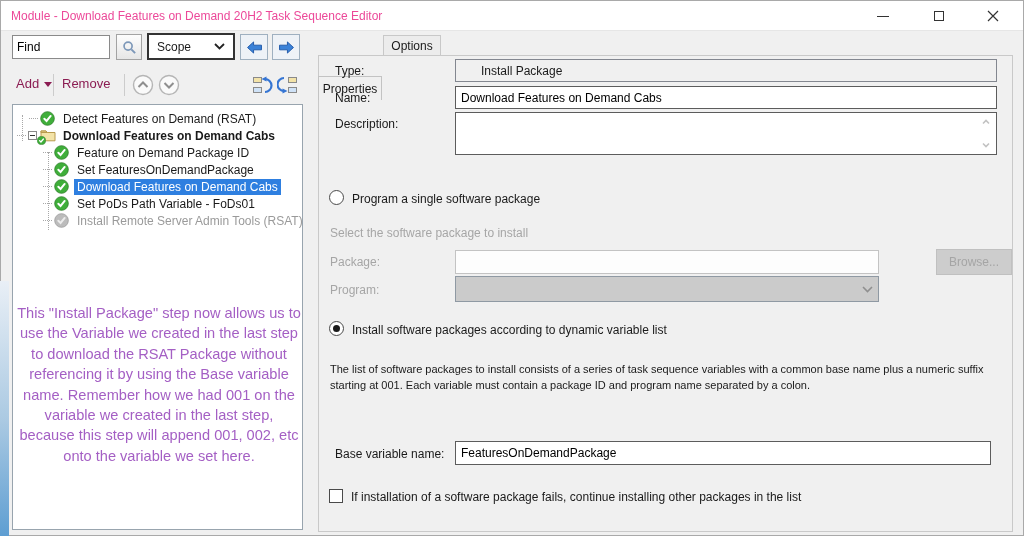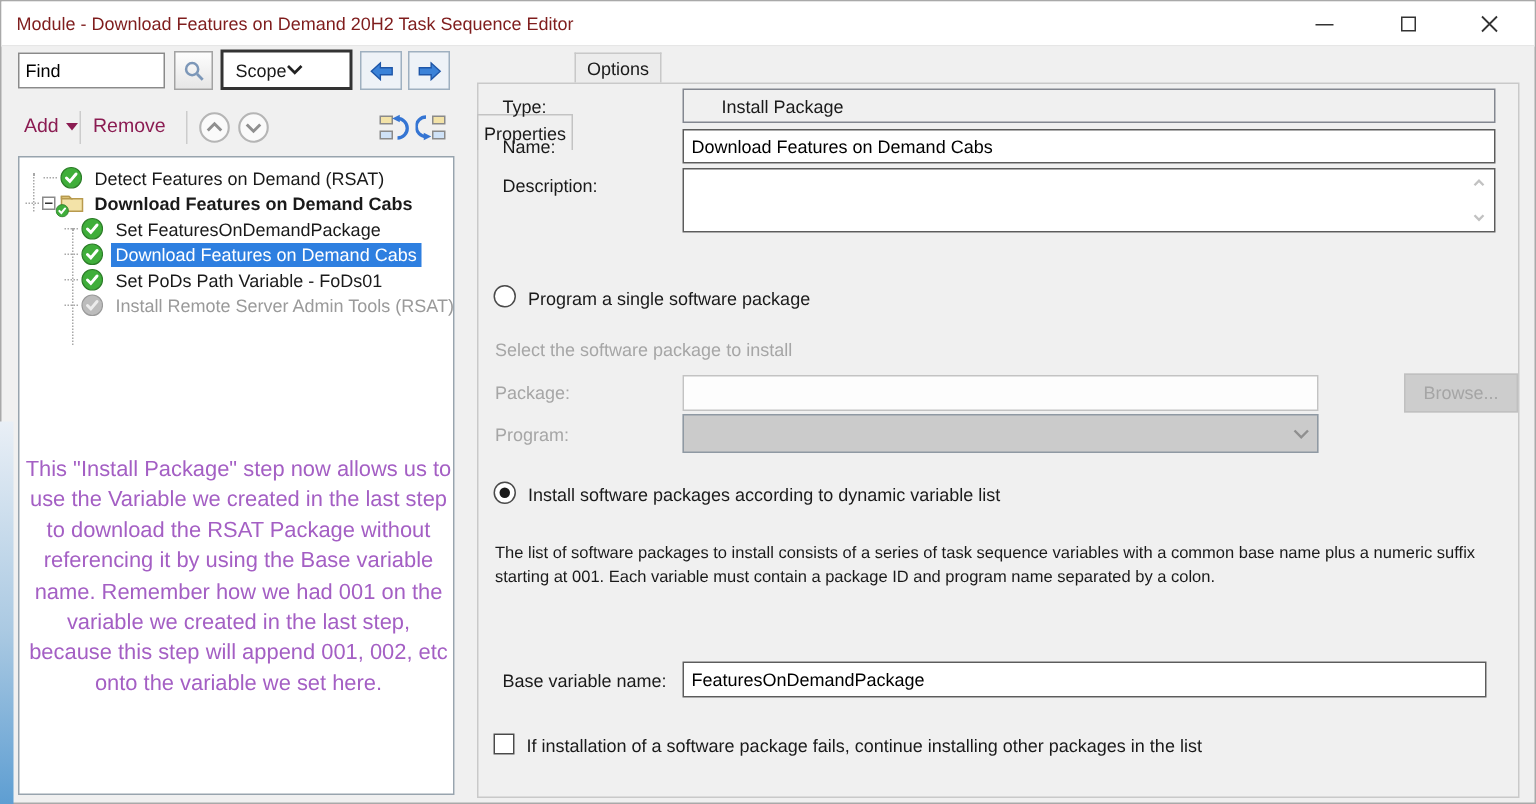--- a/index.html
+++ b/index.html
@@ -3,29 +3,29 @@
 <meta charset="utf-8">
 <style>
   * { margin:0; padding:0; box-sizing:border-box; }
   html,body { width:1024px; height:536px; font-family:"Liberation Sans", sans-serif; }
   #app {
     position:relative; width:1024px; height:536px; background:#f0f0f0;
     box-shadow: inset 0 0 0 1px #a9a9a9; overflow:hidden; font-size:12px; color:#1a1a1a;
   }
   
   #titlebar { position:absolute; left:1px; top:1px; right:1px; height:30px; background:#ffffff; border-bottom:1px solid #e6e6e6; }
-  #title { position:absolute; left:10px; top:8px; font-size:12px; color:#7f1d1d; }
+  #title { position:absolute; left:10px; top:8px; font-size:12px; color:#ec4899; }
   .wctl { position:absolute; top:0; width:40px; height:30px; display:flex; align-items:center; justify-content:center; cursor:default; }
   #btn-min { left:862px; } #btn-max { left:918px; } #btn-close { left:972px; }
   #btn-min .bar { width:12px; height:1px; background:#333; }
   #btn-max .box { width:10px; height:10px; border:1px solid #333; }
   
   #find-input { position:absolute; left:12px; top:35px; width:98px; height:24px; border:1px solid #8a8a8a; background:#fff; font-size:12px; padding:0 4px; font-family:"Liberation Sans",sans-serif; }
   #search-btn { position:absolute; left:116px; top:34px; width:26px; height:26px; background:linear-gradient(#fdfdfd,#e6e6e6); border:1px solid #a3a3a3; display:flex; align-items:center; justify-content:center; }
-  #scope-select { position:absolute; left:147px; top:33px; width:88px; height:27px; background:#fff; border:2px solid #333; display:flex; align-items:center; padding:0 8px; }
+  #scope-select { position:absolute; left:147px; top:33px; width:88px; height:27px; background:#fff; border:2px solid #333; display:flex; align-items:center; padding:0 8px; justify-content:space-between; }
   .navbtn { position:absolute; top:34px; width:28px; height:26px; background:#eef2f7; border:1px solid #9fb0c0; display:flex; align-items:center; justify-content:center; }
   #nav-back { left:240px; } #nav-fwd { left:272px; }
   
   #tree-toolbar { position:absolute; left:12px; top:72px; width:291px; height:28px; }
   .mar-btn { position:absolute; top:4px; color:#8b1c52; font-size:13px; display:flex; align-items:center; gap:5px; }
   #add-btn { left:4px; } #remove-btn { left:50px; }
   .caret-down { width:0; height:0; border-left:4px solid transparent; border-right:4px solid transparent; border-top:5px solid #8b1c52; margin-top:2px; }
   .tsep { position:absolute; top:2px; width:1px; height:22px; background:#cccccc; }
   #sep1 { left:41px; } #sep2 { left:112px; }
   .circbtn { position:absolute; top:2px; width:22px; height:22px; }
@@ -190,20 +190,30 @@
           <span class="lbl">Download Features on Demand Cabs</span>
         </div>
         <div class="tree-row lvl2">
           <span class="stub"></span>
           <span class="ticon">
             <svg width="15" height="15" viewBox="0 0 16 16">
               <circle cx="8" cy="8" r="7.3" fill="#3fae3a" stroke="#2c7d28" stroke-width="0.8"></circle>
               <path d="M4.6 8.2 L7 10.6 L11.4 5.3" stroke="#fff" stroke-width="2.1" fill="none" stroke-linecap="round"></path>
             </svg>
           </span>
+          <span class="lbl">Feature on Demand Package ID</span>
+        </div>
+        <div class="tree-row lvl2">
+          <span class="stub"></span>
+          <span class="ticon">
+            <svg width="15" height="15" viewBox="0 0 16 16">
+              <circle cx="8" cy="8" r="7.3" fill="#3fae3a" stroke="#2c7d28" stroke-width="0.8"></circle>
+              <path d="M4.6 8.2 L7 10.6 L11.4 5.3" stroke="#fff" stroke-width="2.1" fill="none" stroke-linecap="round"></path>
+            </svg>
+          </span>
           <span class="lbl">Set FeaturesOnDemandPackage</span>
         </div>
         <div class="tree-row lvl2 selected">
           <span class="stub"></span>
           <span class="ticon">
             <svg width="15" height="15" viewBox="0 0 16 16">
               <circle cx="8" cy="8" r="7.3" fill="#3fae3a" stroke="#2c7d28" stroke-width="0.8"></circle>
               <path d="M4.6 8.2 L7 10.6 L11.4 5.3" stroke="#fff" stroke-width="2.1" fill="none" stroke-linecap="round"></path>
             </svg>
           </span>

